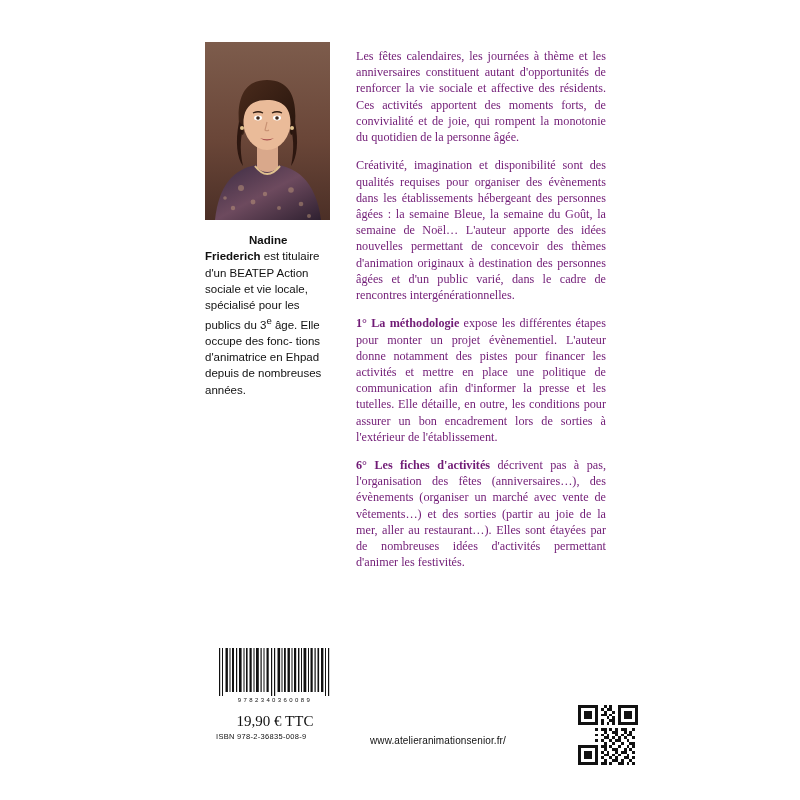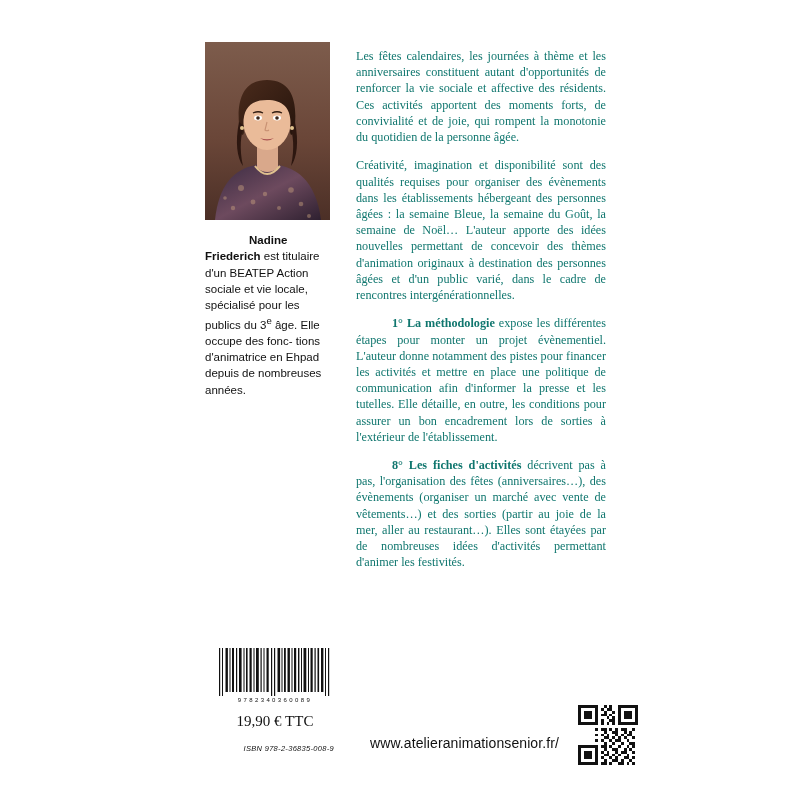--- a/index.html
+++ b/index.html
@@ -57,28 +57,27 @@
   
   .right-col {
     position: absolute;
     left: 356px;
     top: 48px;
     width: 250px;
     font-family: "Liberation Serif", serif;
     font-size: 12.2px;
     line-height: 1.33;
     text-align: justify;
-    color: #0f766e;
+    color: #701a75;
   }
   .right-col p {
     margin: 0 0 12px 0;
   }
   .right-col b {
     font-weight: bold;
-    margin-left: 36px;
   }
   .right-col .italic-block {
     font-style: italic;
   }
 
   
   .barcode-wrap {
     position: absolute;
     left: 216px;
     top: 648px;
@@ -99,36 +98,35 @@
     text-align: center;
   }
   .price {
     margin-top: 10px;
     font-family: "Liberation Serif", serif;
     font-size: 15px;
     color: #111;
     text-align: center;
   }
   .isbn {
-    margin-top: 14px;
+    margin-top: 2px;
     font-family: "Liberation Sans", sans-serif;
     font-size: 7.5px;
     letter-spacing: 0.3px;
     color: #111;
-    text-align: right;
-    font-style: italic;
+    text-align: left;
   }
 
   
   .website {
     position: absolute;
     left: 370px;
     top: 735px;
     font-family: "Liberation Sans", sans-serif;
-    font-size: 14px;
+    font-size: 10px;
     color: #111;
     letter-spacing: 0.1px;
   }
 
   
   .qr-wrap {
     position: absolute;
     left: 578px;
     top: 705px;
     width: 60px;
@@ -213,21 +211,21 @@
       <span class="author-bio">tions d'animatrice</span>
       <span class="author-bio">en Ehpad depuis de</span>
       <span class="author-bio">nombreuses années.</span>
     </div>
   </div>
 
   <div class="right-col">
     <p>Les fêtes calendaires, les journées à thème et les anniversaires constituent autant d'opportunités de renforcer la vie sociale et affective des résidents. Ces activités apportent des moments forts, de convivialité et de joie, qui rompent la monotonie du quotidien de la personne âgée.</p>
     <p>Créativité, imagination et disponibilité sont des qualités requises pour organiser des évènements dans les établissements hébergeant des personnes âgées : la semaine Bleue, la semaine du Goût, la semaine de Noël… L'auteur apporte des idées nouvelles permettant de concevoir des thèmes d'animation originaux à destination des personnes âgées et d'un public varié, dans le cadre de rencontres intergénérationnelles.</p>
     <p><b>1° La méthodologie</b><span> expose les différentes étapes pour monter un projet évènementiel. L'auteur donne notamment des pistes pour financer les activités et mettre en place une politique de communication afin d'informer la presse et les tutelles. Elle détaille, en outre, les conditions pour assurer un bon encadrement lors de sorties à l'extérieur de l'établissement.</span></p>
-    <p><b>8° Les fiches d'activités</b><span> décrivent pas à pas, l'organisation des fêtes (anniversaires…), des évènements (organiser un marché avec vente de vêtements…) et des sorties (partir au joie de la mer, aller au restaurant…). Elles sont étayées par de nombreuses idées d'activités permettant d'animer les festivités.</span></p>
+    <p><b>6° Les fiches d'activités</b><span> décrivent pas à pas, l'organisation des fêtes (anniversaires…), des évènements (organiser un marché avec vente de vêtements…) et des sorties (partir au joie de la mer, aller au restaurant…). Elles sont étayées par de nombreuses idées d'activités permettant d'animer les festivités.</span></p>
   </div>
 
   <div class="barcode-wrap">
     <svg class="barcode" viewBox="0 0 118 48" preserveAspectRatio="none" xmlns="http://www.w3.org/2000/svg">
       <rect x="0" y="0" width="118" height="48" fill="#ffffff"></rect>
       <g fill="#111111">
         <rect x="3" y="0" width="1.2" height="48"></rect>
         <rect x="6" y="0" width="1" height="48"></rect>
         <rect x="9.5" y="0" width="2.4" height="44"></rect>
         <rect x="13.5" y="0" width="1" height="44"></rect>

